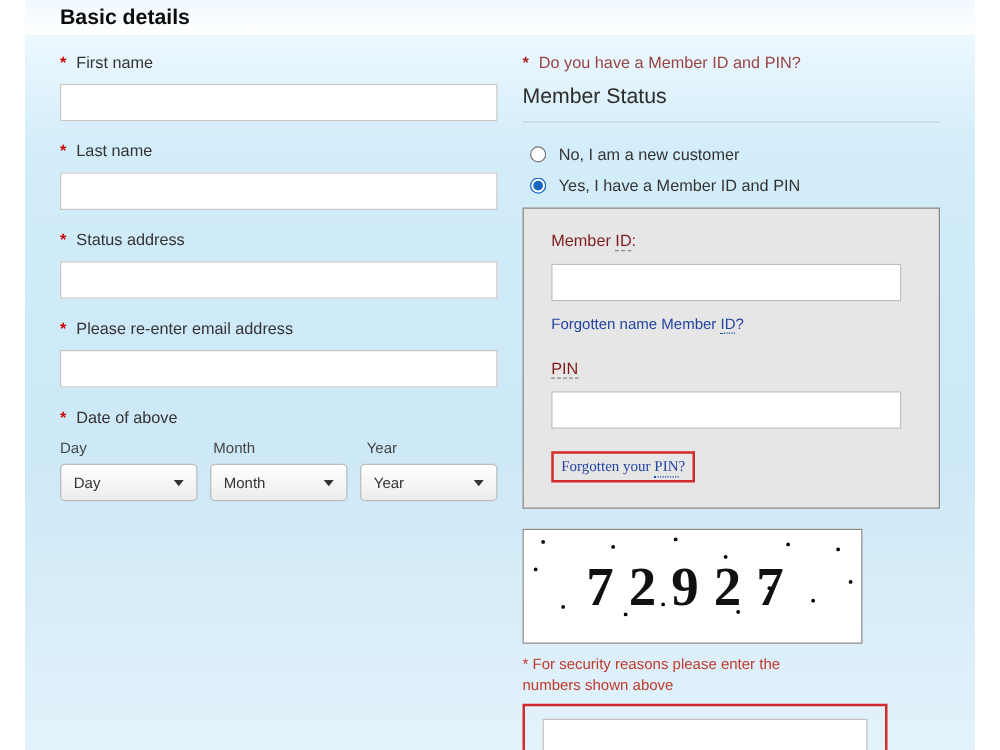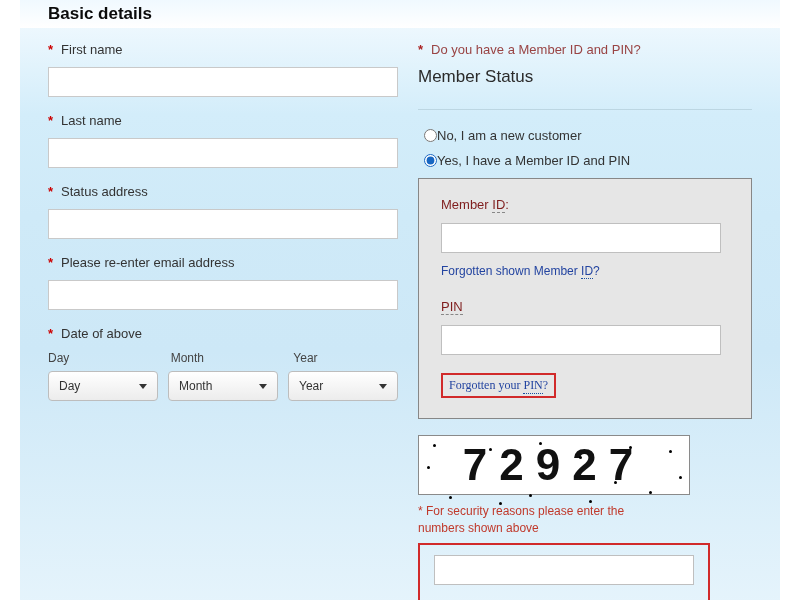--- a/index.html
+++ b/index.html
@@ -66,24 +66,24 @@
       border-top: 5px solid #333;
     }
     .q-line { display: flex; align-items: center; margin-bottom: 10px; }
     .q-line .req { color: #a22; }
     .q-text { color: #944; font-size: 13px; }
     h3.member-status {
       font-size: 17px;
       color: #2b2b2b;
       font-weight: normal;
       border-bottom: 1px solid #bcd6e2;
-      padding-bottom: 22px;
+      padding-bottom: 10px;
       margin-bottom: 18px;
     }
-    .radio-row { display: flex; align-items: center; margin-bottom: 10px; padding-left: 6px; }
+    .radio-row { display: flex; align-items: center; gap: 10px; margin-bottom: 10px; padding-left: 6px; }
     .radio-row input { accent-color: #1766c2; }
     .panel {
       border: 1px solid #878787;
       background: #e6e6e6;
       padding: 18px 22px 20px 22px;
       margin-top: 4px;
     }
     .panel-label {
       color: #7f1d1d;
       margin-bottom: 10px;
@@ -109,28 +109,28 @@
     .red-box {
       border: 2px solid #d12a2a;
       display: inline-block;
       padding: 2px 6px;
       margin-top: 8px;
       font-family: Liberation Serif, serif;
     }
     .captcha {
       margin-top: 16px;
       width: 272px;
-      height: 60px;
+      height: 92px;
       background: #fff;
       border: 1px solid #8a8a8a;
       position: relative;
       display: flex;
       align-items: center;
       justify-content: center;
-      font-family: Liberation Sans, sans-serif;
+      font-family: Liberation Serif, serif;
       font-size: 44px;
       letter-spacing: 12px;
       font-weight: bold;
       color: #111;
     }
     .speck { position: absolute; width: 3px; height: 3px; background: #000; border-radius: 50%; }
     .hint {
       color: #c0392b;
       font-size: 12px;
       margin-top: 8px;
@@ -239,21 +239,21 @@
         <input type="radio" name="ms" checked="" style="">
         <span>Yes, I have a Member ID and PIN</span>
       </label>
 
       <div class="panel">
         <div class="panel-label">
           <span>Member <span class="pin-underline-top">ID</span>:</span>
         </div>
         <input type="text" class="panel-input" style="">
         <span class="link-forgot">
-          <span>Forgotten shown Member </span><span class="pin-underline">ID</span><span>?</span>
+          <span>Forgotten name Member </span><span class="pin-underline">ID</span><span>?</span>
         </span>
 
         <div class="pin-block">
           <div class="panel-label">
             <span class="pin-underline-top">PIN</span>
           </div>
           <input type="password" class="panel-input" style="">
           <span class="red-box">
             <span class="link-forgot">
               <span>Forgotten your </span><span class="pin-underline">PIN</span><span>?</span>

